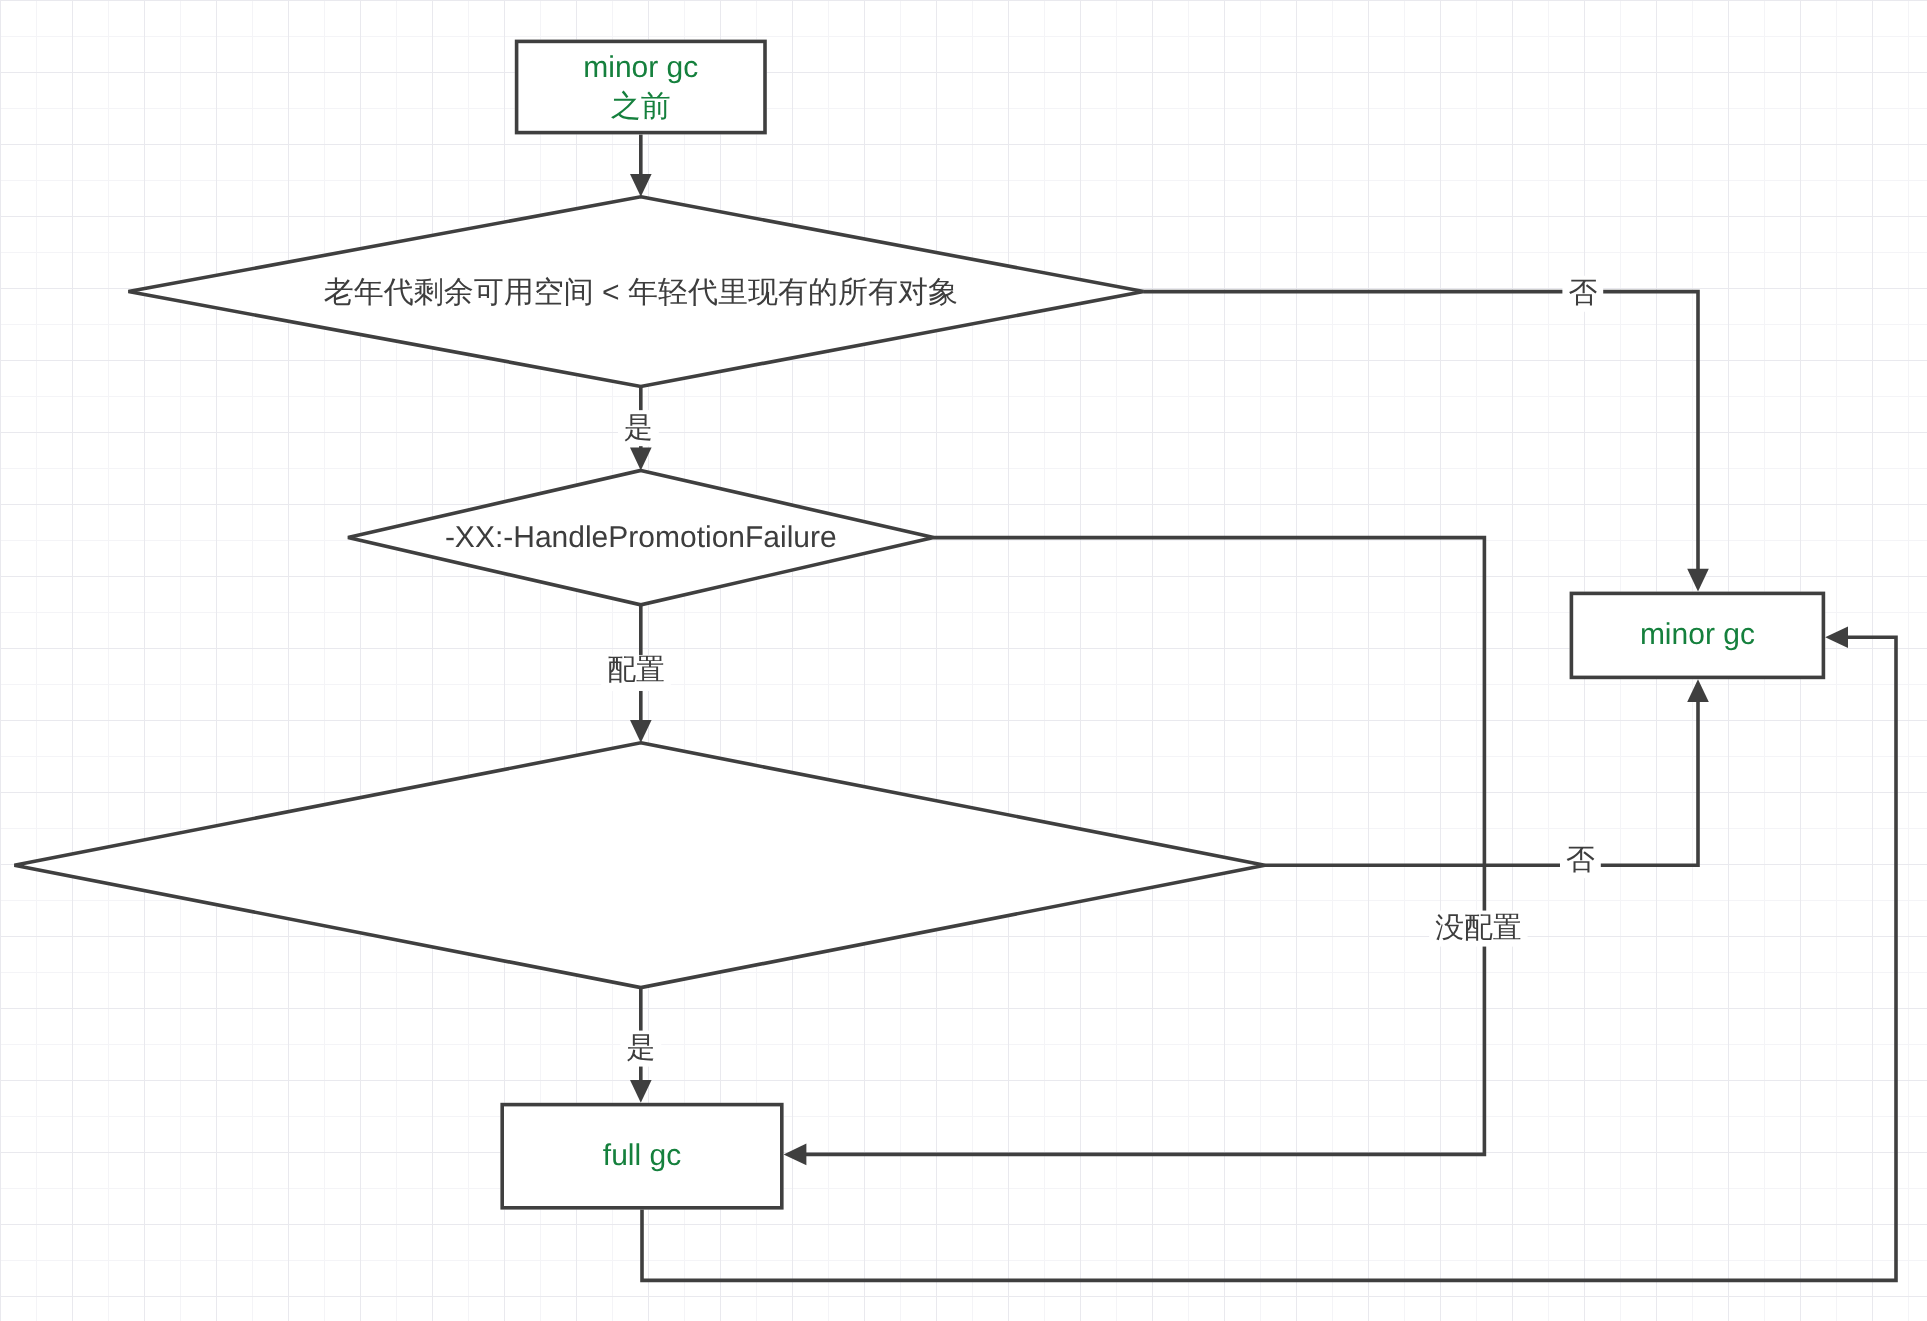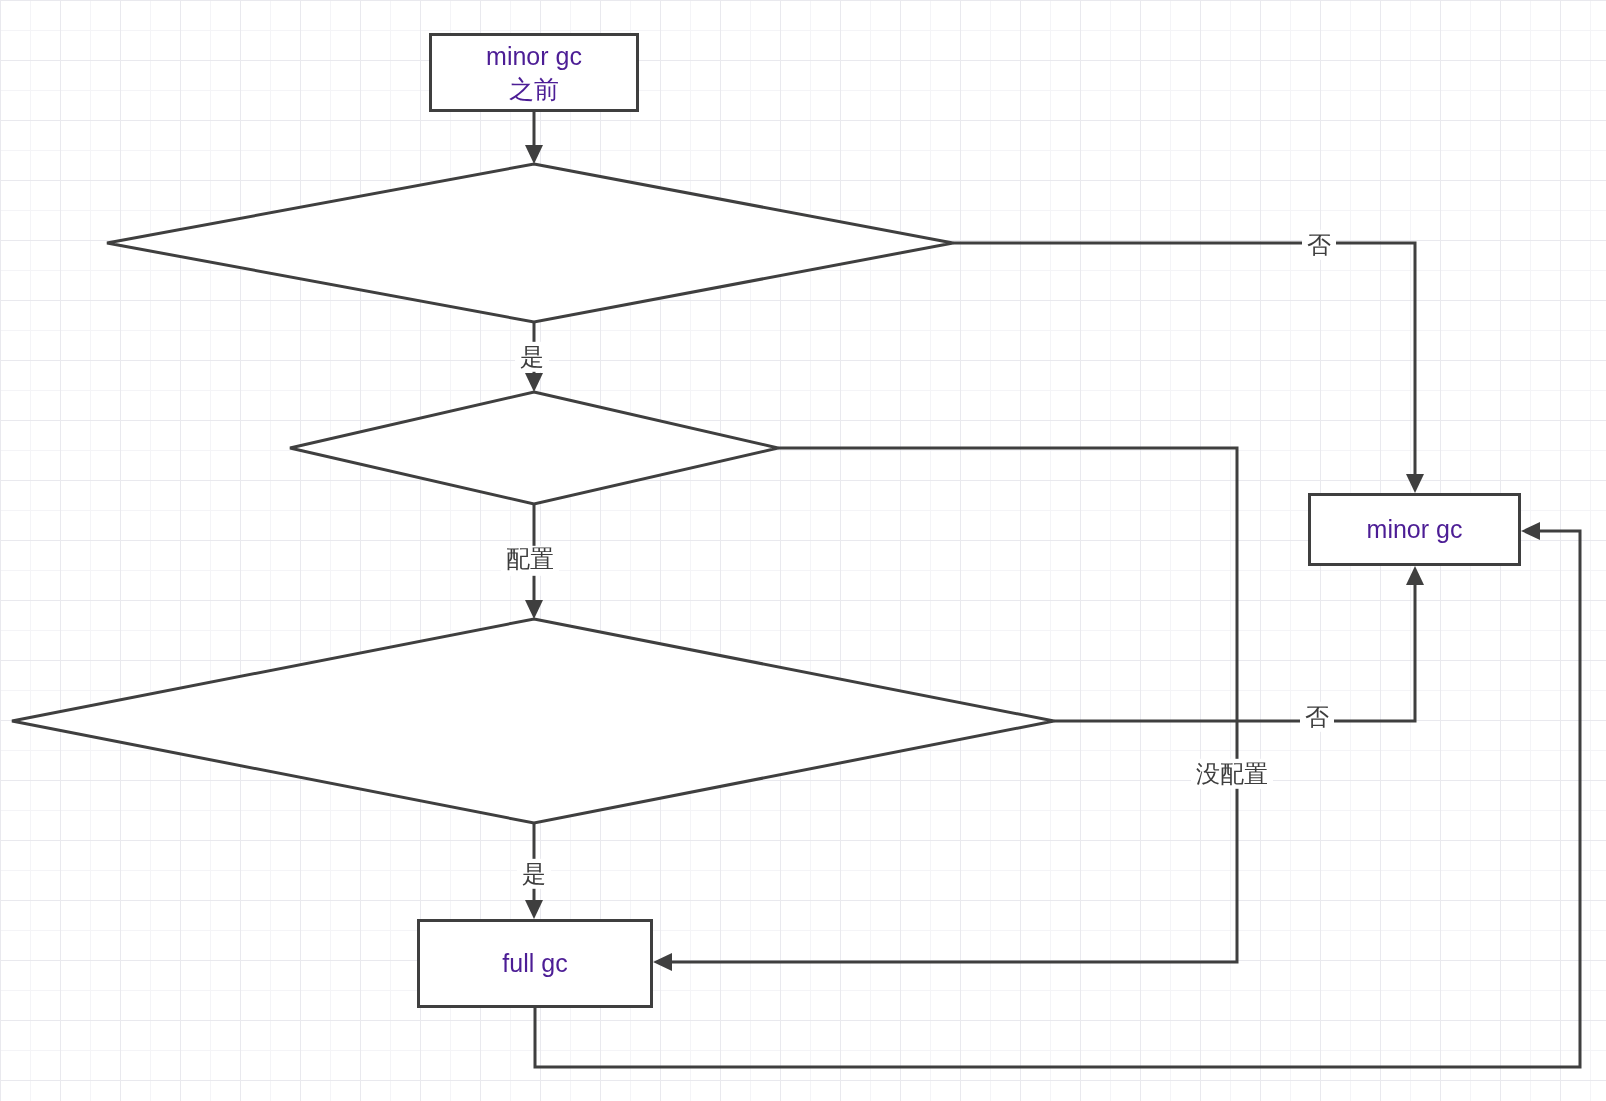--- a/index.html
+++ b/index.html
@@ -24,21 +24,21 @@
   }
   .node {
     position: absolute;
     box-sizing: border-box;
     border: 3px solid #3f3f3f;
     background: #ffffff;
     display: flex;
     flex-direction: column;
     align-items: center;
     justify-content: center;
-    color: #4c1d95;
+    color: #15803d;
     font-size: 25px;
     line-height: 1.3;
     text-align: center;
     white-space: nowrap;
   }
   .dlabel {
     position: absolute;
     transform: translate(-50%, -50%);
     color: #3d3d3d;
     font-size: 25px;
@@ -106,20 +106,22 @@
   </div>
 
   <div class="node" style="left:1308px; top:493px; width:213px; height:73px;">
     <div>minor gc</div>
   </div>
 
   <div class="node" style="left:417px; top:919px; width:236px; height:89px;">
     <div>full gc</div>
   </div>
 
+  <div class="dlabel" style="left:534px; top:243px;">老年代剩余可用空间 &lt; 年轻代里现有的所有对象</div>
+  <div class="dlabel" style="left:534px; top:448px;">-XX:-HandlePromotionFailure</div>
 
   <div class="elabel" style="left:532px; top:357px;">是</div>
   <div class="elabel" style="left:1319px; top:245px;">否</div>
   <div class="elabel" style="left:530px; top:561px;font-family:Liberation Mono, monospace;">配置</div>
   <div class="elabel" style="left:1232px; top:762px;margin-top:12px;">没配置</div>
   <div class="elabel" style="left:534px; top:874px;">是</div>
   <div class="elabel" style="left:1317px; top:717px;">否</div>
 
 </div>
 

